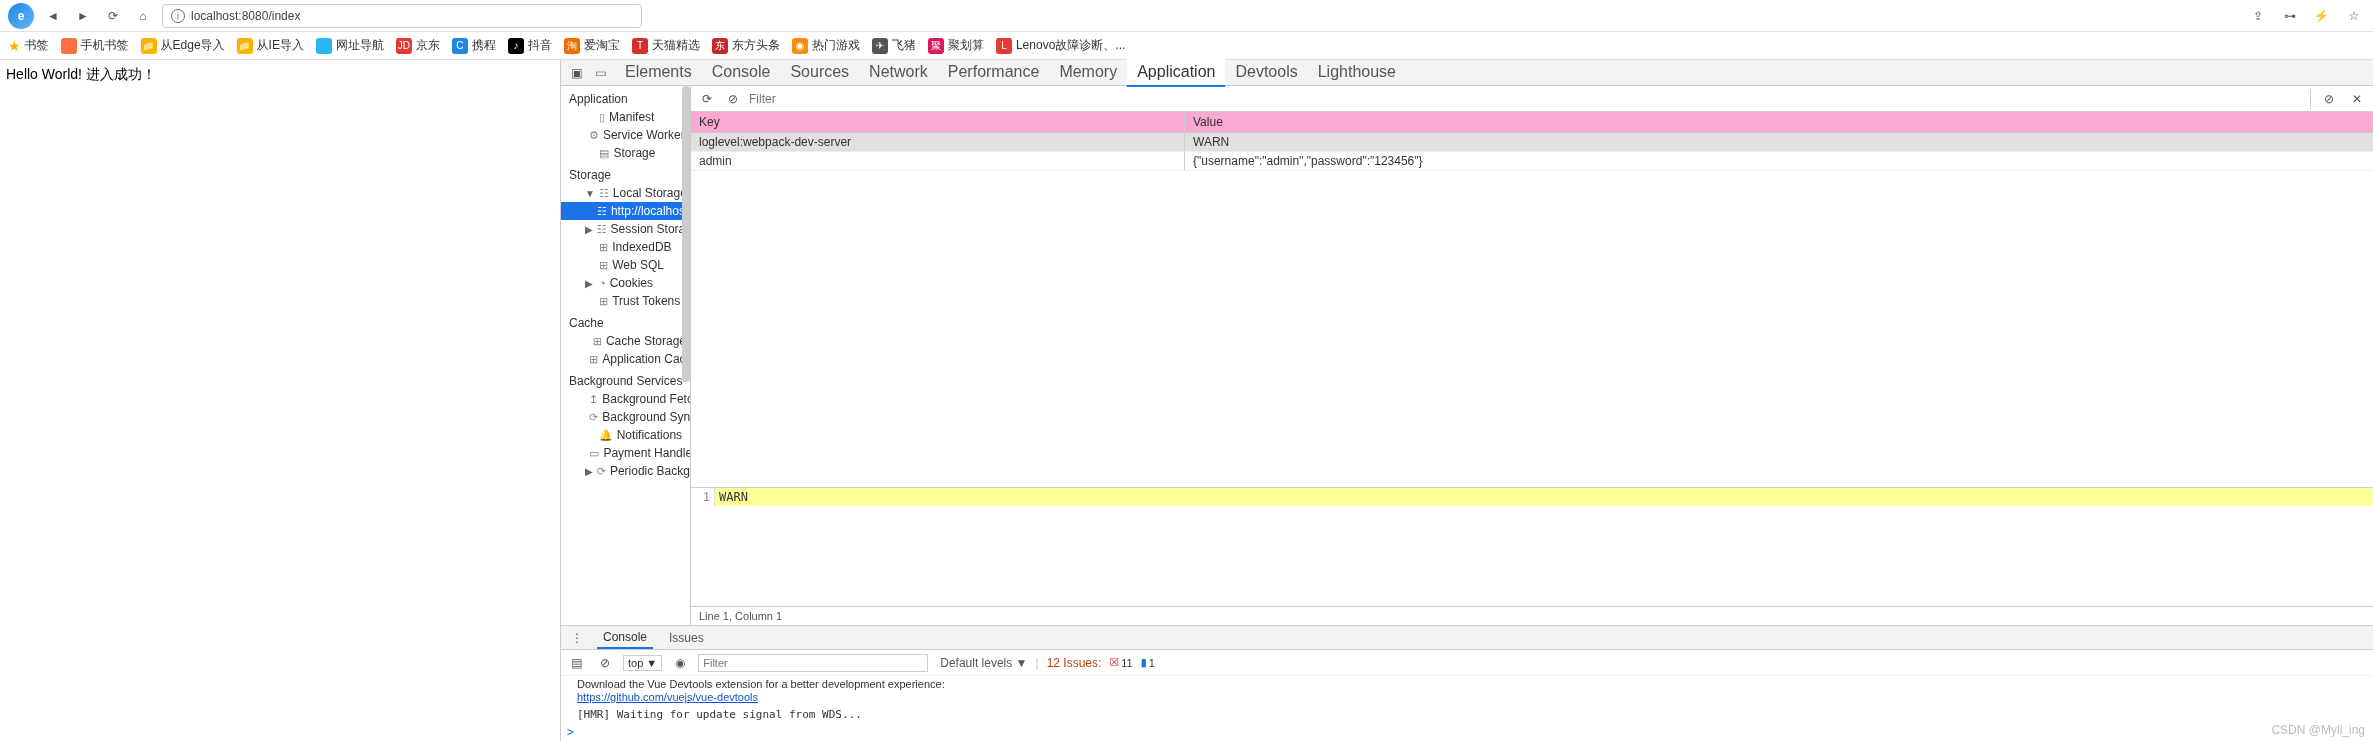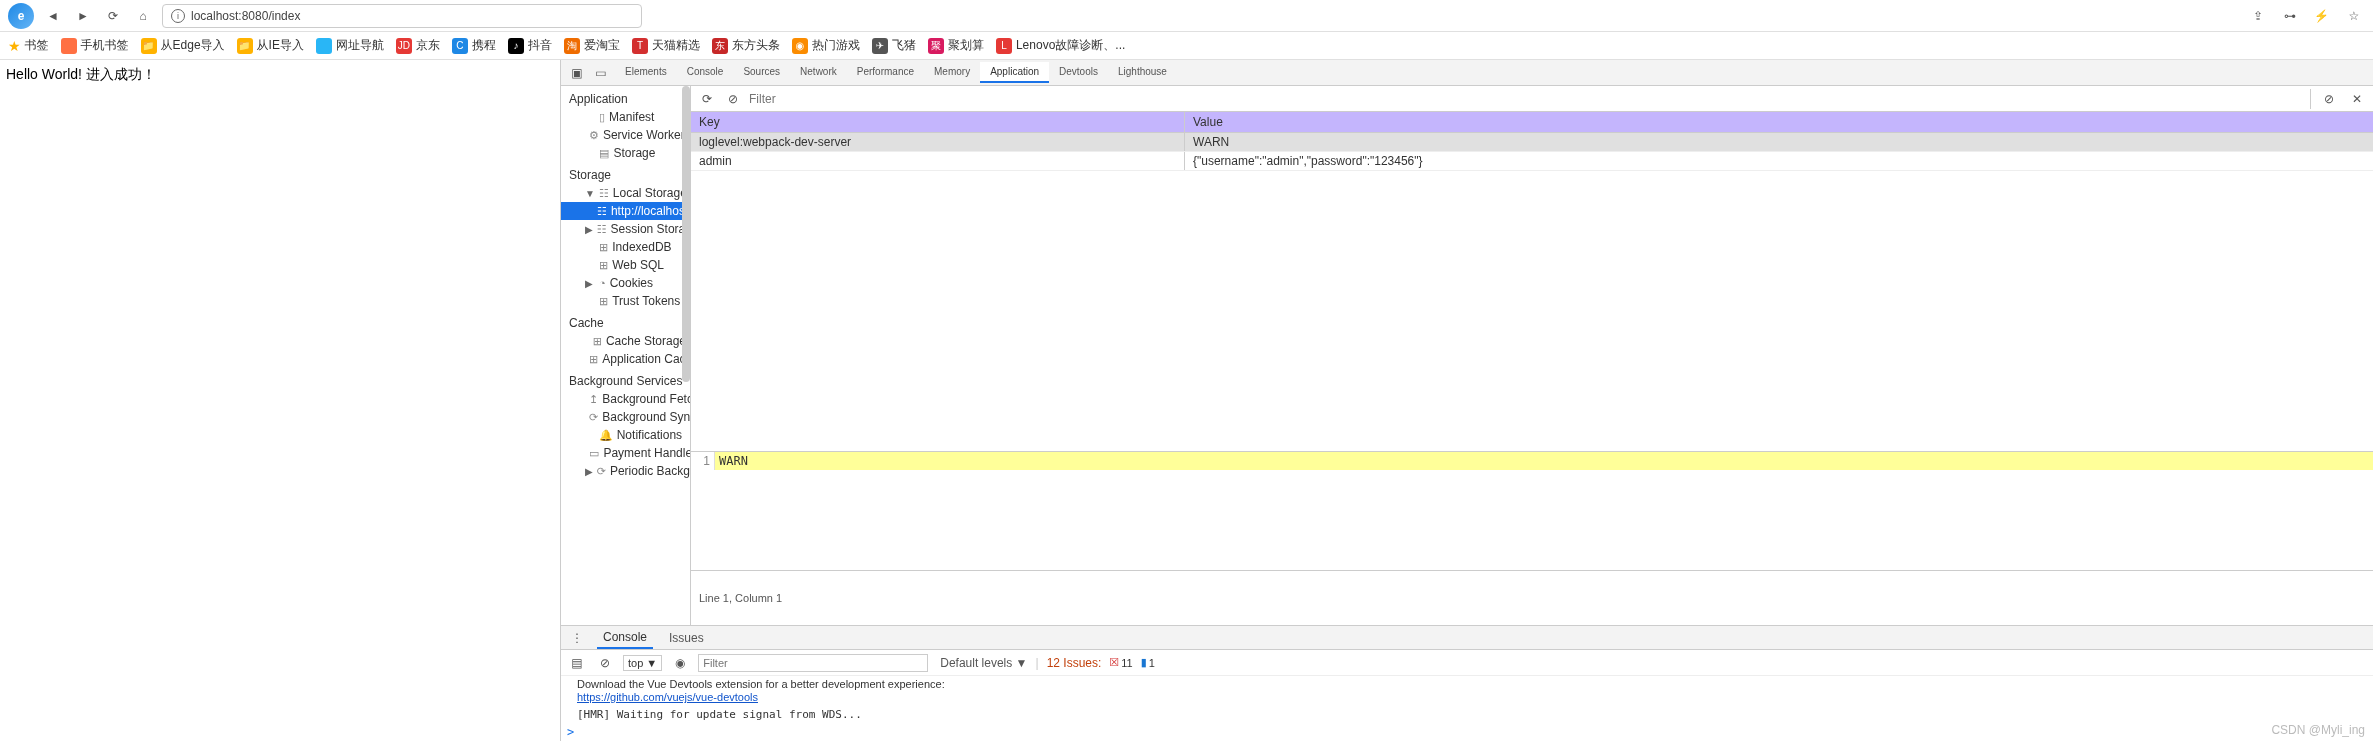--- a/index.html
+++ b/index.html
@@ -21,21 +21,21 @@
 .bm-star { color:#ffb300; font-size:14px; }
 
 
 .main { display:flex; height: calc(100vh - 60px); }
 .page-content { flex: 0 0 560px; padding: 6px; font-size:14px; color:#000; }
 
 
 .devtools { flex:1; display:flex; flex-direction:column; border-left:1px solid #ccc; }
 
 .dt-tabs { height:26px; display:flex; align-items:center; border-bottom:1px solid #ccc; padding:0 6px; gap:4px; background:#f3f3f3; }
-.dt-tab { padding: 4px 10px; color:#555; cursor:pointer; font-size:10px; }
+.dt-tab { padding: 4px 10px; color:#555; cursor:pointer; font-size:16px; }
 .dt-tab.active { color:#333; border-bottom:2px solid #1a73e8; background:#fff; }
 .dt-icon-btn { width:20px; height:20px; display:flex; align-items:center; justify-content:center; color:#555; cursor:pointer; }
 
 .dt-body { flex:1; display:flex; min-height:0; }
 
 
 .dt-sidebar { width:130px; border-right:1px solid #ccc; overflow-y:auto; background:#fff; position:relative; }
 .dt-sidebar .scroll-ind { position:absolute; right:0; top:0; width:8px; height:55%; background:#ccc; border-radius:4px;}
 .dt-section { padding: 6px 4px 2px 8px; color:#333; font-size:12px; }
 .dt-item { padding: 2px 4px 2px 20px; color:#333; font-size:12px; cursor:pointer; display:flex; align-items:center; gap:4px; white-space:nowrap;}
@@ -46,35 +46,35 @@
 .mini-icon { font-size:11px; color:#888; }
 .dt-item.selected .mini-icon { color:#fff; }
 
 
 .dt-main { flex:1; display:flex; flex-direction:column; min-width:0;}
 .dt-filter-bar { height:26px; display:flex; align-items:center; border-bottom:1px solid #ccc; padding:0 6px; gap:6px; }
 .dt-filter-bar input { flex:1; border:none; outline:none; font-size:12px; }
 .filter-right { display:flex; gap:8px; border-left:1px solid #ccc; padding-left:8px; }
 
 .kv-table { flex:0 0 auto; }
-.kv-header { display:flex; border-bottom:1px solid #ccc; background:#c4b5fd; }
+.kv-header { display:flex; border-bottom:1px solid #ccc; background:#f9a8d4; }
 .kv-header div { padding:3px 8px; font-size:12px; color:#333; }
 .kv-key-col { flex:0 0 494px; border-right:1px solid #ccc; }
 .kv-val-col { flex:1; }
 .kv-row { display:flex; border-bottom:1px solid #eee; }
 .kv-row.sel { background:#e0e0e0; }
 .kv-row div { padding:2px 8px; font-size:12px; }
 .kv-empty { flex:1; min-height:120px; }
 
 .value-editor { border-top:1px solid #ccc; }
 .value-line { display:flex; background:#ffff99; }
 .value-line .ln { width:24px; text-align:right; padding:2px 4px; color:#888; border-right:1px solid #ddd; background:#fff;}
 .value-line .val { padding:2px 4px; font-family:monospace; }
 .editor-empty { height:100px; }
-.status-line { border-top:1px solid #ccc; padding:21px 8px; color:#555; font-size:11px; }
+.status-line { border-top:1px solid #ccc; padding:3px 8px; color:#555; font-size:11px; }
 
 
 .console-drawer { border-top:1px solid #ccc; }
 .cd-tabs { height:24px; display:flex; align-items:center; border-bottom:1px solid #ccc; padding:0 6px; gap:10px; background:#f3f3f3;}
 .cd-tab { font-size:12px; padding:3px 6px; color:#555; cursor:pointer;}
 .cd-tab.active { border-bottom:2px solid #1a73e8; color:#333;}
 .cd-toolbar { height:26px; display:flex; align-items:center; gap:8px; padding:0 6px; border-bottom:1px solid #eee;}
 .cd-toolbar select, .cd-toolbar input { font-size:11px; border:1px solid #ccc; padding:2px 4px;}
 .cd-toolbar .filter-in { flex:0 0 230px; }
 .cd-toolbar .levels { margin-left:4px; color:#555; }

